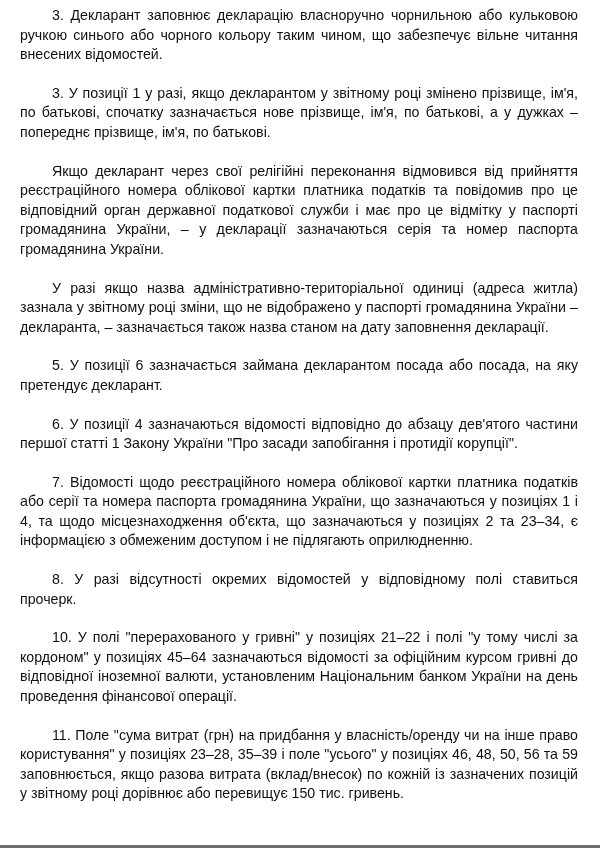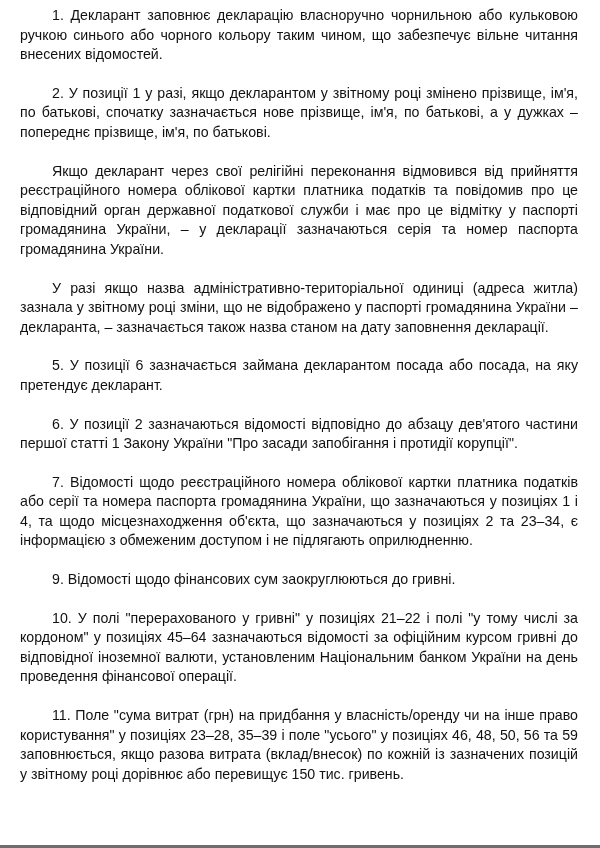--- a/index.html
+++ b/index.html
@@ -16,25 +16,25 @@
     text-align-last: left;
   }
   .bottom-rule {
     position: absolute; left: 0; right: 0; bottom: 0; height: 3px; background: #6e6e6e;
   }
 </style>
 </head>
 <body>
 
 <div class="page">
-  <p class="para">1. Декларант заповнює декларацію власноручно чорнильною або кульковою ручкою синього або чорного кольору таким чином, що забезпечує вільне читання внесених відомостей.</p>
-  <p class="para">2. У позиції 1 у разі, якщо декларантом у звітному році змінено прізвище, ім'я, по батькові, спочатку зазначається нове прізвище, ім'я, по батькові, а у дужках – попереднє прізвище, ім'я, по батькові.</p>
+  <p class="para">3. Декларант заповнює декларацію власноручно чорнильною або кульковою ручкою синього або чорного кольору таким чином, що забезпечує вільне читання внесених відомостей.</p>
+  <p class="para">3. У позиції 1 у разі, якщо декларантом у звітному році змінено прізвище, ім'я, по батькові, спочатку зазначається нове прізвище, ім'я, по батькові, а у дужках – попереднє прізвище, ім'я, по батькові.</p>
   <p class="para">Якщо декларант через свої релігійні переконання відмовився від прийняття реєстраційного номера облікової картки платника податків та повідомив про це відповідний орган державної податкової служби і має про це відмітку у паспорті громадянина України, – у декларації зазначаються серія та номер паспорта громадянина України.</p>
   <p class="para">У разі якщо назва адміністративно-територіальної одиниці (адреса житла) зазнала у звітному році зміни, що не відображено у паспорті громадянина України – декларанта, – зазначається також назва станом на дату заповнення декларації.</p>
   <p class="para">5. У позиції 6 зазначається займана декларантом посада або посада, на яку претендує декларант.</p>
-  <p class="para">6. У позиції 2 зазначаються відомості відповідно до абзацу дев'ятого частини першої статті 1 Закону України "Про засади запобігання і протидії корупції".</p>
+  <p class="para">6. У позиції 4 зазначаються відомості відповідно до абзацу дев'ятого частини першої статті 1 Закону України "Про засади запобігання і протидії корупції".</p>
   <p class="para">7. Відомості щодо реєстраційного номера облікової картки платника податків або серії та номера паспорта громадянина України, що зазначаються у позиціях 1 і 4, та щодо місцезнаходження об'єкта, що зазначаються у позиціях 2 та 23–34, є інформацією з обмеженим доступом і не підлягають оприлюдненню.</p>
-  <p class="para">9. Відомості щодо фінансових сум заокруглюються до гривні.</p>
+  <p class="para">8. У разі відсутності окремих відомостей у відповідному полі ставиться прочерк.</p>
   <p class="para">10. У полі "перерахованого у гривні" у позиціях 21–22 і полі "у тому числі за кордоном" у позиціях 45–64 зазначаються відомості за офіційним курсом гривні до відповідної іноземної валюти, установленим Національним банком України на день проведення фінансової операції.</p>
   <p class="para">11. Поле "сума витрат (грн) на придбання у власність/оренду чи на інше право користування" у позиціях 23–28, 35–39 і поле "усього" у позиціях 46, 48, 50, 56 та 59 заповнюється, якщо разова витрата (вклад/внесок) по кожній із зазначених позицій у звітному році дорівнює або перевищує 150 тис. гривень.</p>
 
 </div>
 <div class="bottom-rule"></div>
 
 </body></html>

